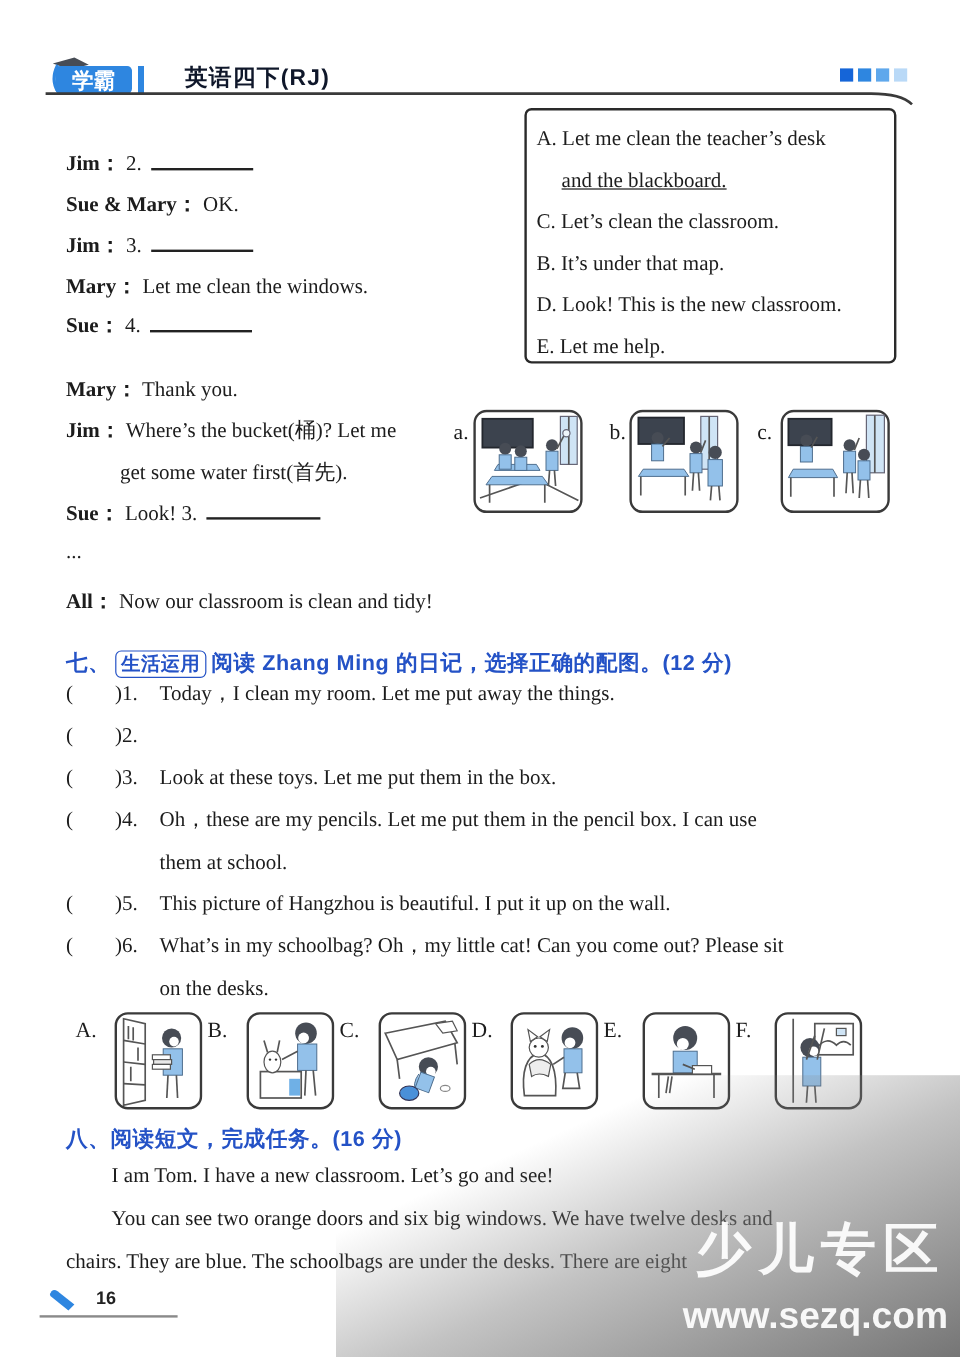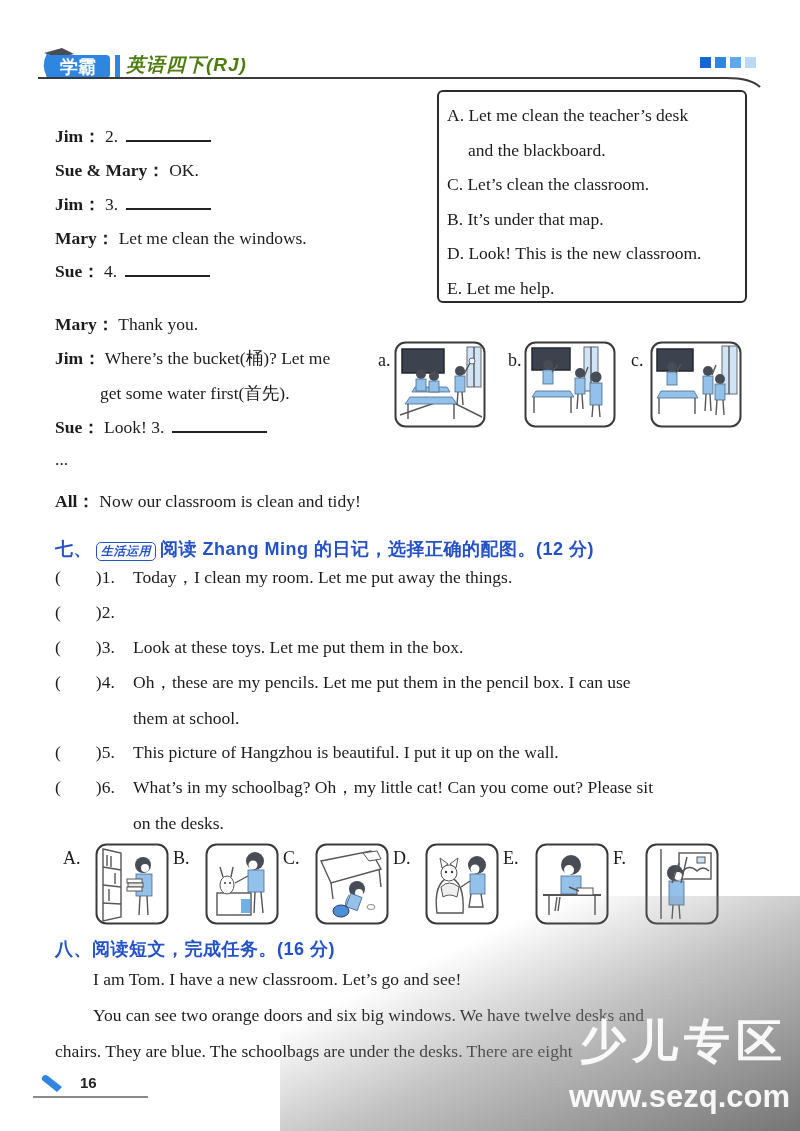--- a/index.html
+++ b/index.html
@@ -3,46 +3,46 @@
 <meta charset="utf-8">
 <style>
   * { margin:0; padding:0; box-sizing:border-box; }
   body { background:#e8e8e8; font-family:"Liberation Serif", serif; }
   .page {
     position:relative; width:800px; height:1131px; margin:0 auto;
     background:#ffffff; overflow:hidden; color:#1c1c1c;
   }
   
   .hdr-logo { position:absolute; left:36px; top:46px; }
-  .hdr-title { position:absolute; left:126px; top:52px; font-family:"Liberation Sans", sans-serif;
-               font-size:19px; font-weight:bold; color:#4d7c0f; letter-spacing:1px;font-style:italic; }
+  .hdr-title { position:absolute; left:154px; top:52px; font-family:"Liberation Sans", sans-serif;
+               font-size:19px; font-weight:bold; color:#0f172a; letter-spacing:1px; }
   .hdr-squares { position:absolute; left:700px; top:57px; display:flex; gap:4px; }
   .hdr-squares span { width:11px; height:11px; display:block; }
   .sq1{background:#1565d8;} .sq2{background:#2e86e0;} .sq3{background:#5fa8ec;} .sq4{background:#b9d9f7;}
   .hdr-rule { position:absolute; left:36px; top:70px; }
   
   .options-box {
     position:absolute; left:437px; top:90px; width:310px; height:213px;
     border:2px solid #2a2a2a; border-radius:6px; padding:6px 8px;
     font-size:17.5px; line-height:34.5px;
   }
-  .opt-indent { padding-left:21px; }
+  .opt-indent { padding-left:21px;text-decoration:underline; }
   
   .dlg-row { position:absolute; left:55px; font-size:17.5px; white-space:nowrap;text-align:center; }
   .spk { font-weight:bold; }
   .blank { display:inline-block; border-bottom:2px solid #222; height:15px; vertical-align:baseline; margin-left:8px; }
   .w85{width:85px;} .w95{width:95px;}
   
   .pic-label { position:absolute; font-size:18px; }
   .pic-frame { position:absolute; }
   
   .sec-head { position:absolute; left:55px; font-family:"Liberation Sans", sans-serif;
               font-size:18px; font-weight:bold; color:#2452c6; letter-spacing:0.5px; }
   .tag-box { display:inline-block; border:1.6px solid #2452c6; border-radius:5px;
-             padding:0 4px; margin:16px 4px; font-size:12px; font-style:italic; }
+             padding:0 4px; margin:16px 4px; font-size:16px; }
   
   .item { position:absolute; left:55px; width:695px; font-size:17.5px; line-height:36px; display:flex; }
   .item .pfx { white-space:pre; flex:0 0 auto; width:78px; }
   .item .txt { flex:1 1 auto; }
   
   .read-line { position:absolute; left:55px; width:695px; font-size:17.5px; }
   .ind { padding-left:38px; }
   
   .footer-num { position:absolute; left:80px; top:1074px; font-family:"Liberation Sans", sans-serif;
                 font-size:15px; font-weight:bold; color:#222; }

